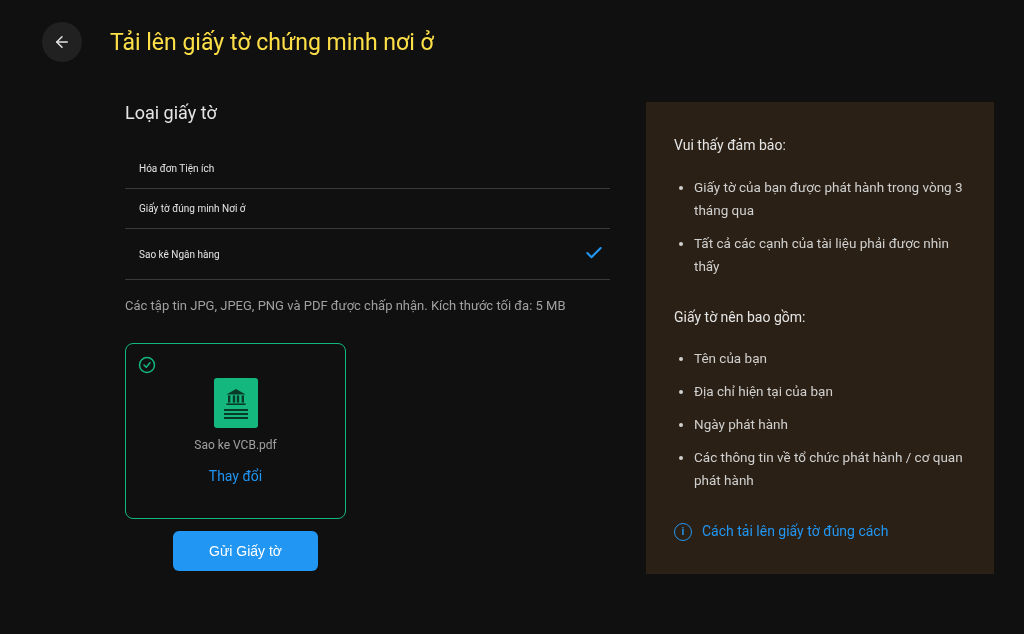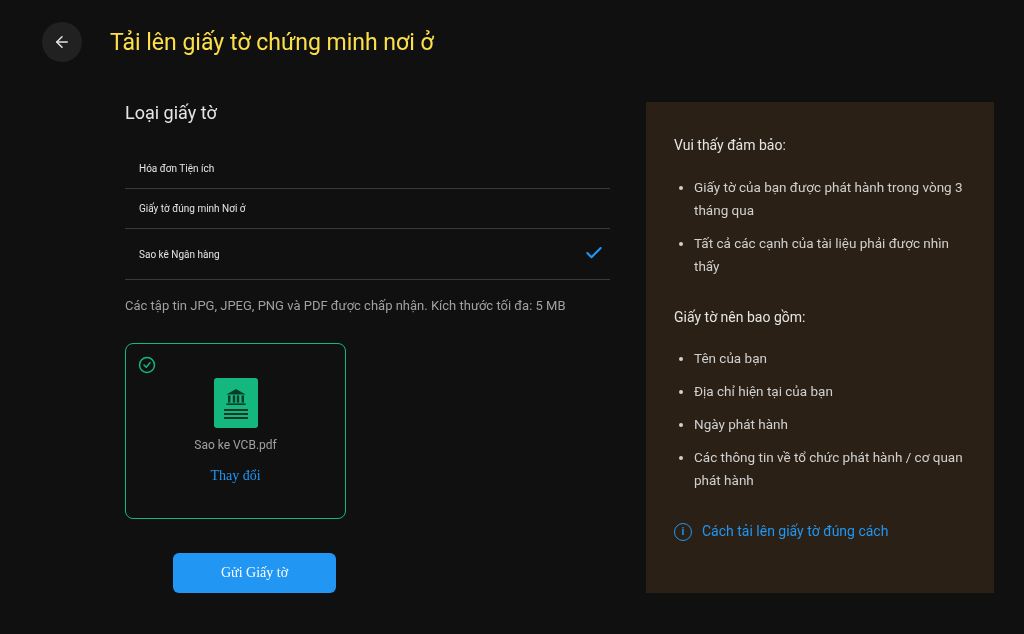--- a/index.html
+++ b/index.html
@@ -110,33 +110,31 @@
   }
   .file-name {
     font-size: 12px;
     color: #a0a0a0;
   }
   .change-link {
     font-size: 14px;
     color: #2196f3;
     cursor: pointer;
     margin-top: 6px;
-    font-family: Liberation Serif, serif;
   }
   .submit-btn {
-    margin-top: 34px;
+    margin-top: 12px;
     margin-left: 48px;
     background: #2196f3;
     color: #fff;
     border: none;
     border-radius: 6px;
-    padding: 12px 48px;
-    font-size: 14px;
-    cursor: pointer;
-    font-family: Liberation Serif, serif;
+    padding: 12px 36px;
+    font-size: 14px;
+    cursor: pointer;
   }
   .info-panel {
     background: #2a2015;
     width: 348px;
     padding: 32px 24px 30px 28px;
     font-size: 14px;
     line-height: 1.7;
   }
   .info-heading {
     color: #e5e5e5;

